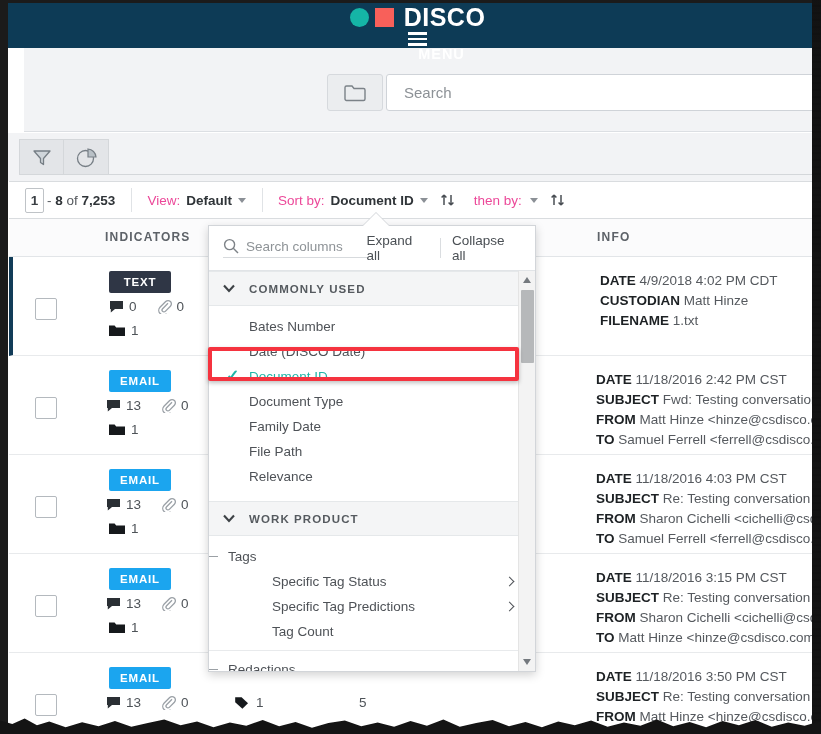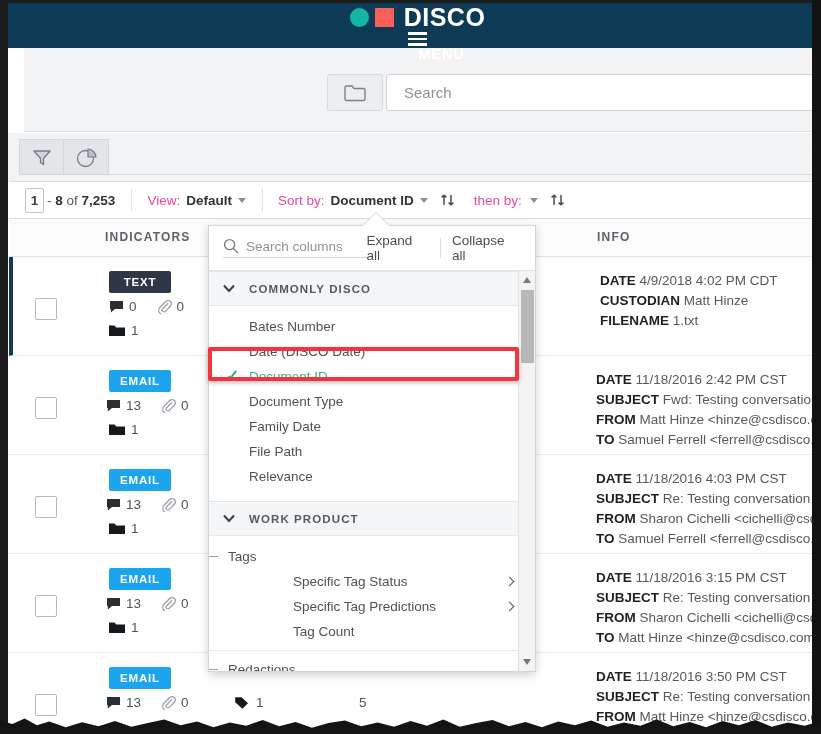--- a/index.html
+++ b/index.html
@@ -257,21 +257,21 @@
   .dd-sub {
     height:25px; display:flex; align-items:center; gap:10px;
     font-size:13.5px; color:#4e5257; cursor:pointer;
   }
   .dd-sub .minus {
     display:inline-block; width:9px; height:1.6px; background:#9ba0a5;
   }
   .dd-child {
     height:25px; display:flex; align-items:center; justify-content:space-between;
     padding-left:63px; padding-right:22px;
-    font-size:13.5px; color:#4e5257; cursor:pointer;margin-left:21px;
+    font-size:13.5px; color:#4e5257; cursor:pointer;
   }
   .chev {
     display:inline-block; width:7px; height:7px;
     border-top:1.8px solid #4e5257; border-right:1.8px solid #4e5257;
     transform:rotate(45deg);
   }
   .dd-sep { height:1px; background:#e8eaec; margin:6px 0; }
 
   
   .dd-scroll {
@@ -590,21 +590,21 @@
     </div>
 
     <div class="dd-body">
 
       <div class="dd-group">
         <span>
           <svg width="12" height="9" viewBox="0 0 12 9">
               <path d="M1 1.5 6 7 11 1.5" fill="none" stroke="#3d4246" stroke-width="2.1"></path>
             </svg>
         </span>
-        <span>COMMONLY DISCO</span>
+        <span>COMMONLY USED</span>
       </div>
 
       <div class="dd-item first-of-list">
         <span>Bates Number</span>
       </div>
       <div class="dd-item">
         <span>Date (DISCO Date)</span>
       </div>
       <div class="dd-item checked">
         <span class="tick">✓</span>

